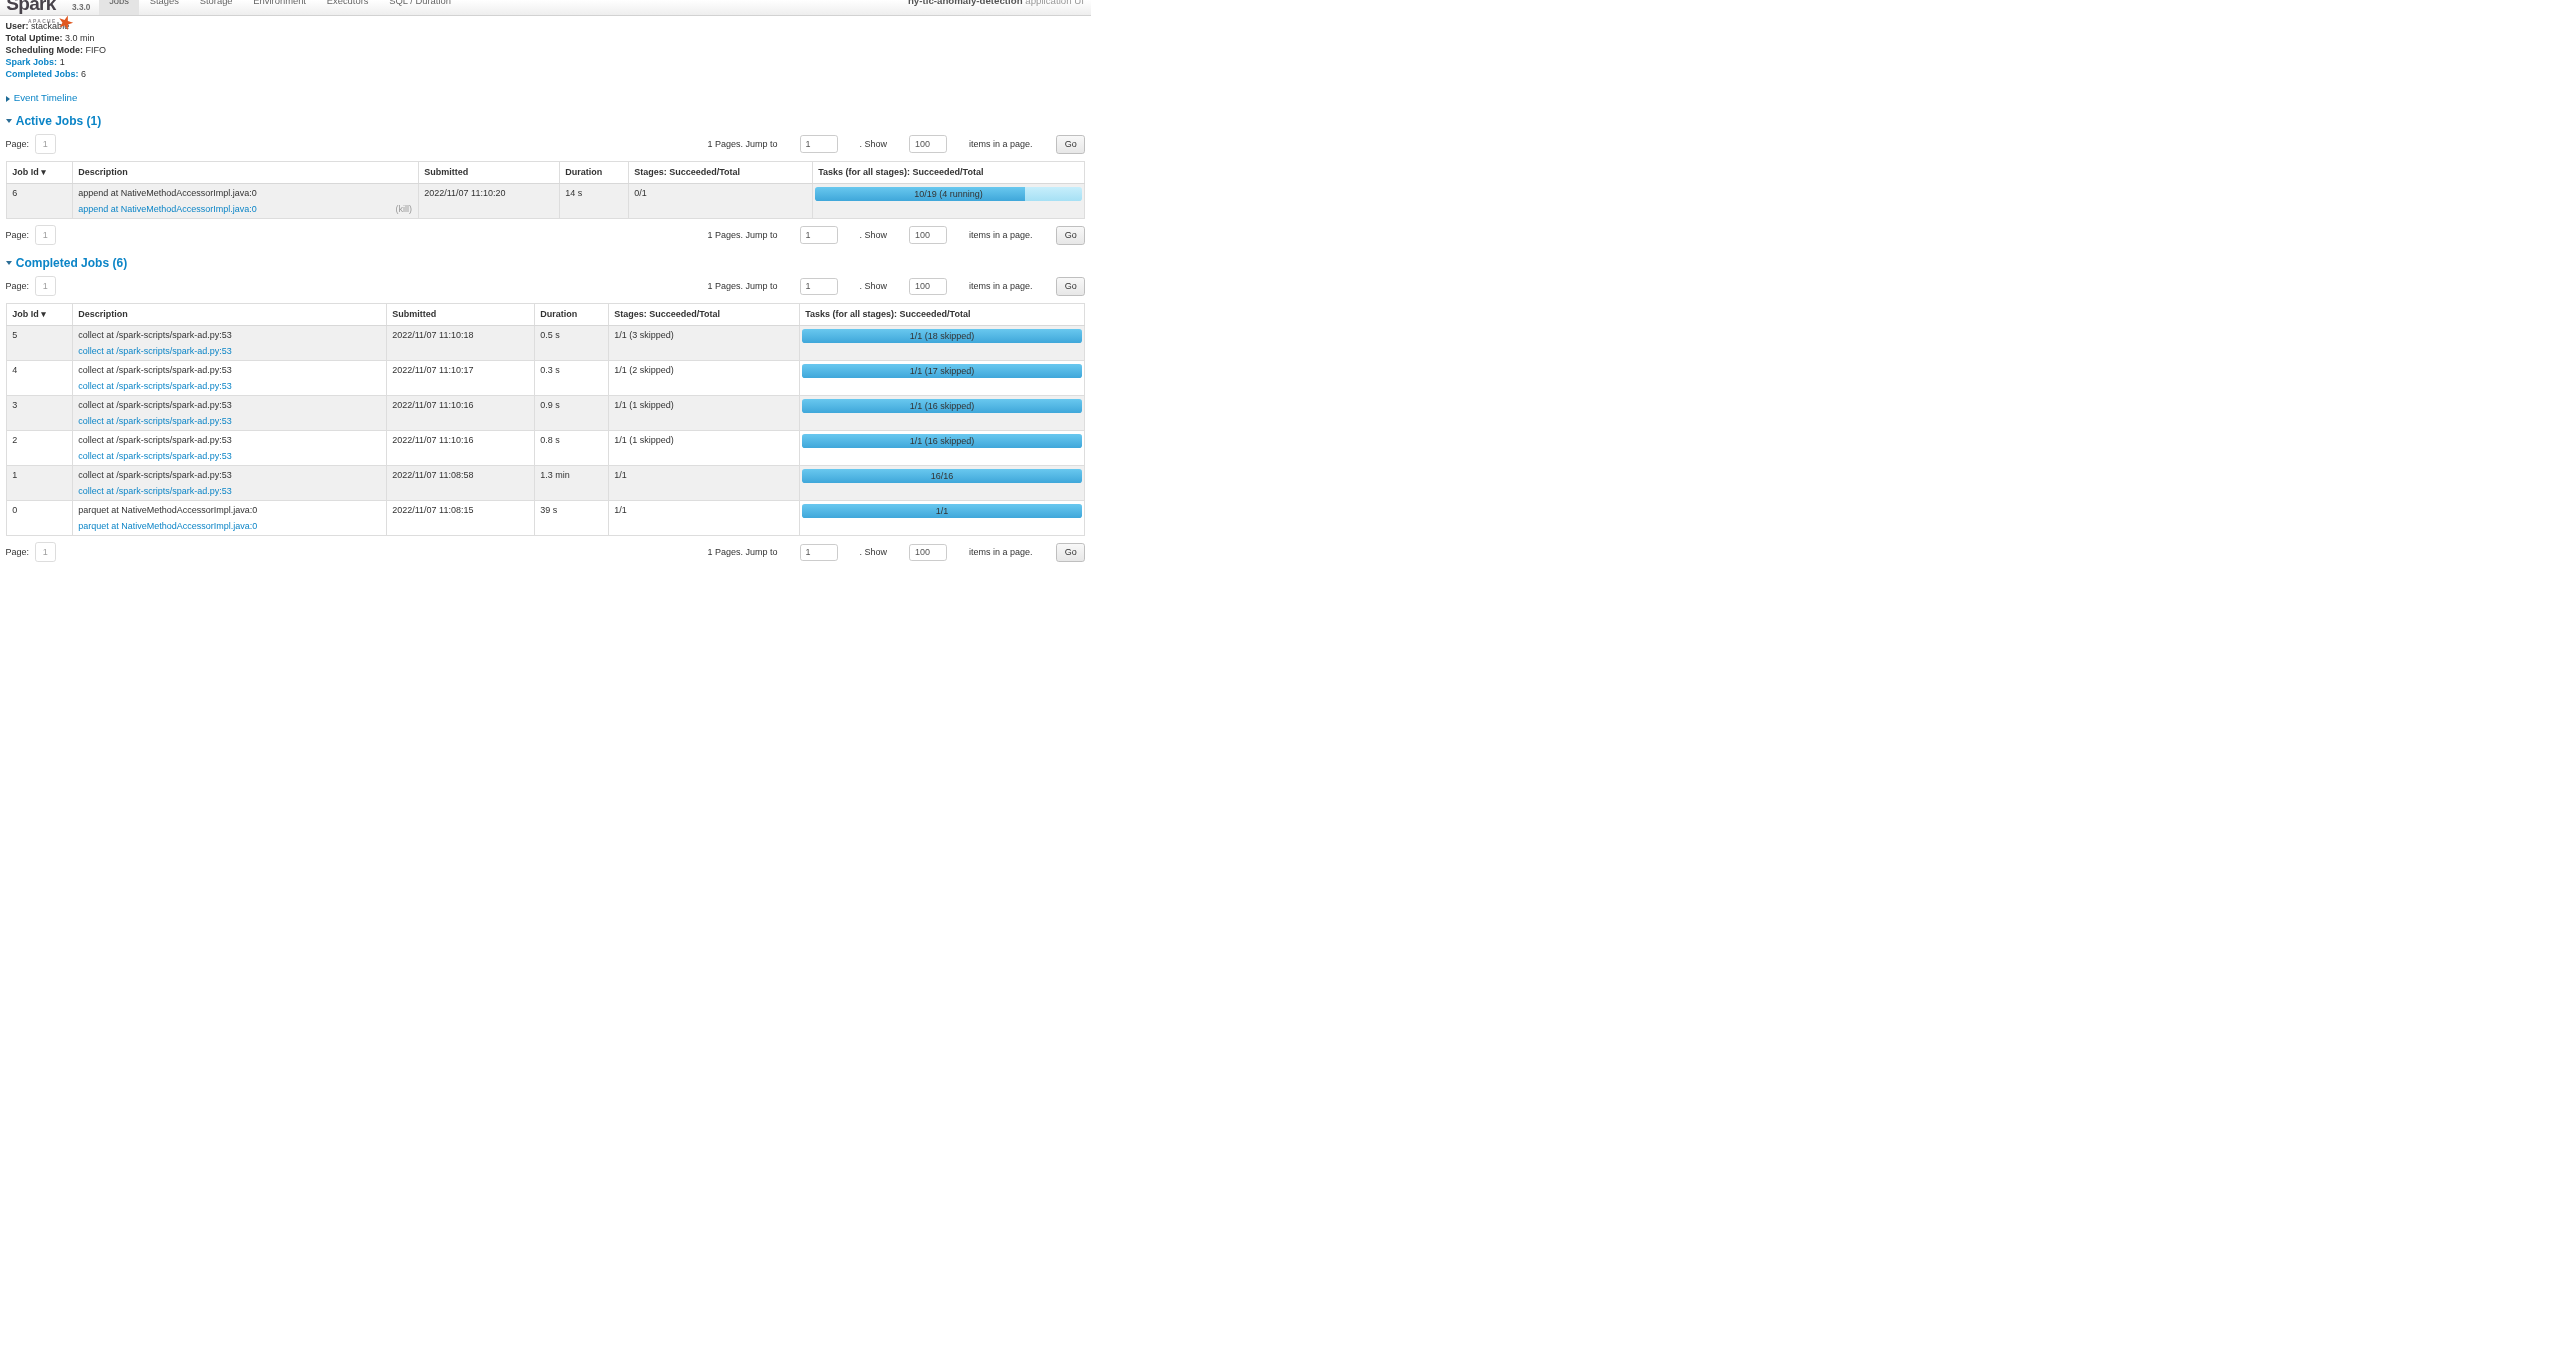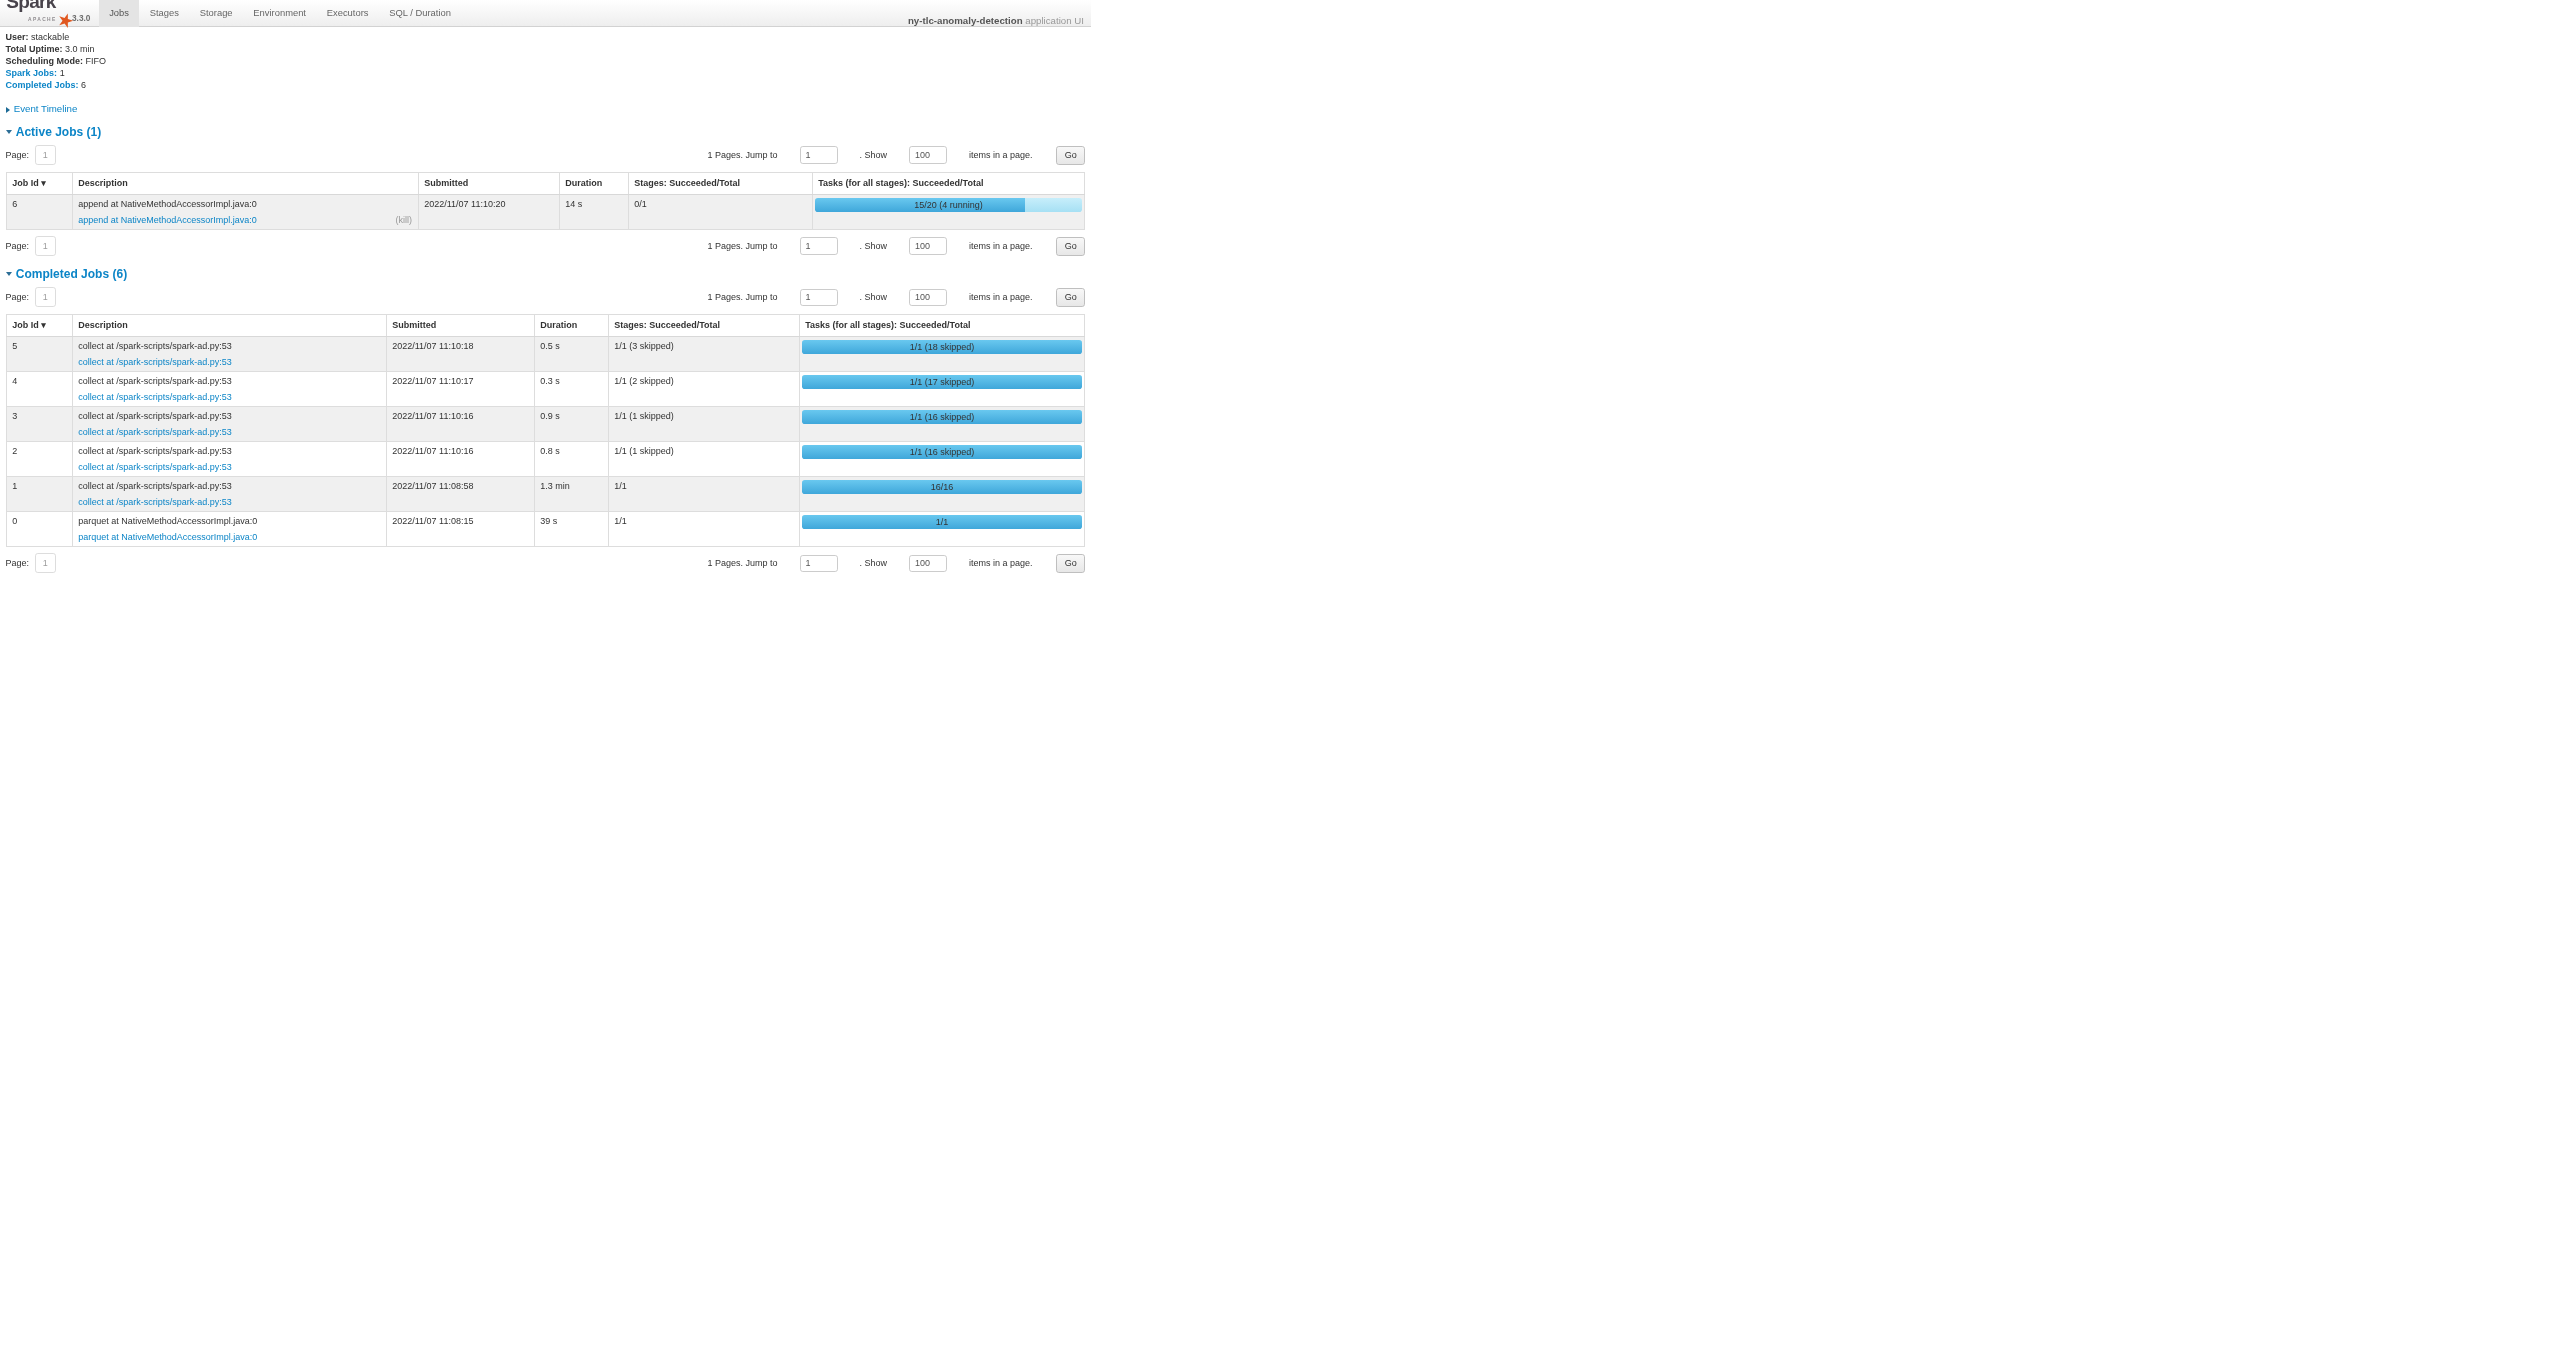--- a/index.html
+++ b/index.html
@@ -6,22 +6,22 @@
   html,body { margin:0; padding:0; background:#fff; }
   body {
     width:1091px;
     font-family:"Liberation Sans", sans-serif;
     font-size:9px;
     color:#333;
   }
 
   
   .navbar {
-    display:flex; align-items:center;
-    height:27px;
+    display:flex; align-items:flex-end;
+    height:16px;
     background:linear-gradient(#ffffff,#eeeeee);
     border-bottom:0.7px solid #d2d2d2;
   }
   .logo { position:relative; width:72px; flex:0 0 auto; }
   .spark-word {
     position:absolute; left:6.3px; bottom:0;
     font-size:19px; font-weight:bold; color:#48434b; letter-spacing:-0.7px;
   }
   .apache-word {
     position:absolute; left:28px; top:4.2px;
@@ -188,21 +188,21 @@
             <span class="kill">(kill)</span>
           </div>
         </td>
         <td>2022/11/07 11:10:20</td>
         <td>14 s</td>
         <td>0/1</td>
         <td class="bar-cell">
           <div class="progress">
             <div class="fill" style="width: 78.9%;"></div>
             <div class="running" style="width: 21.1%;"></div>
-            <div class="plabel">15/20 (4 running)</div>
+            <div class="plabel">10/19 (4 running)</div>
           </div>
         </td>
       </tr>
     </tbody>
   </table>
 
   <div class="pagination-row">
     <div class="page-left">
       <span>Page:</span>
       <span class="page-box">1</span>

